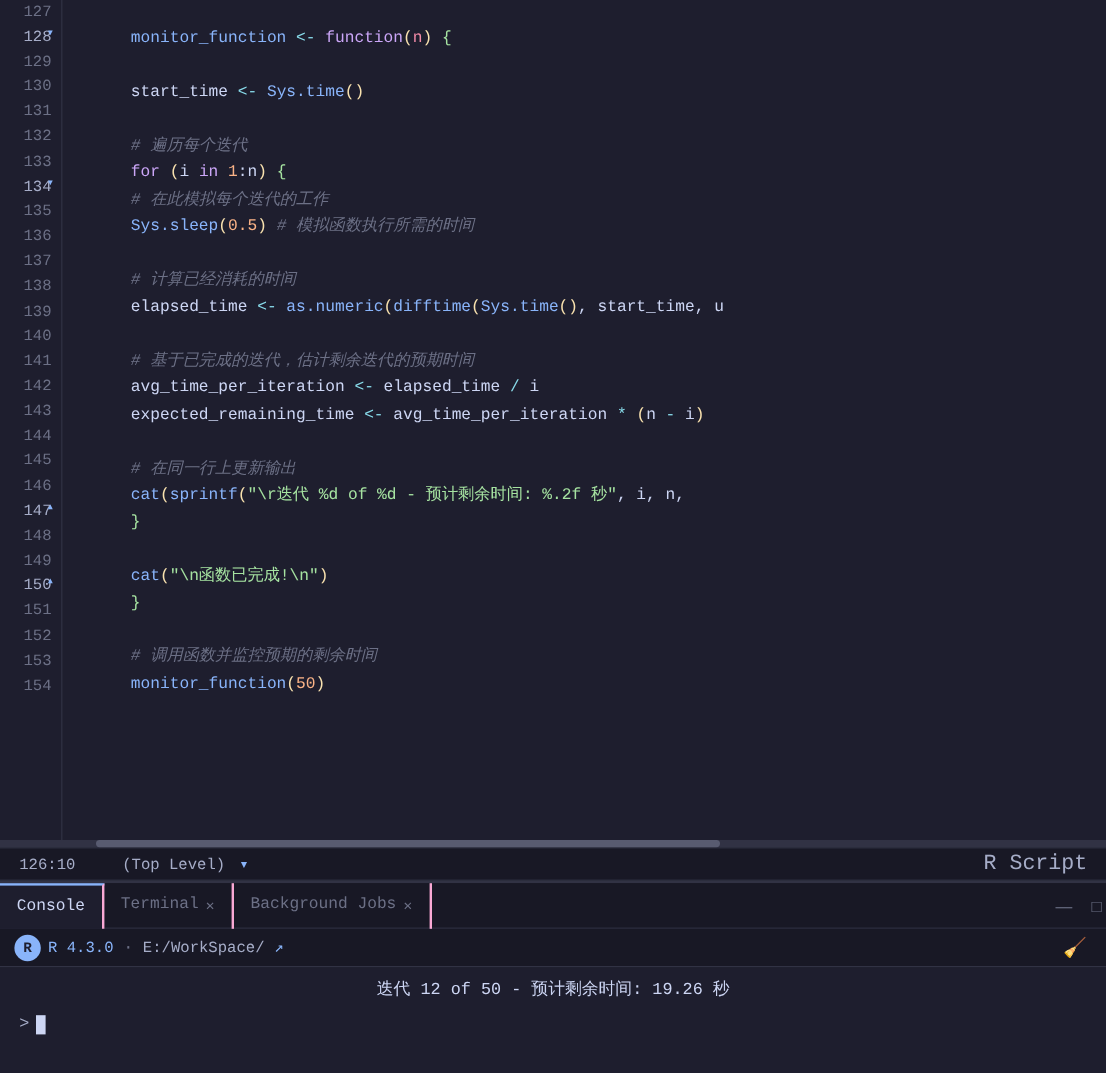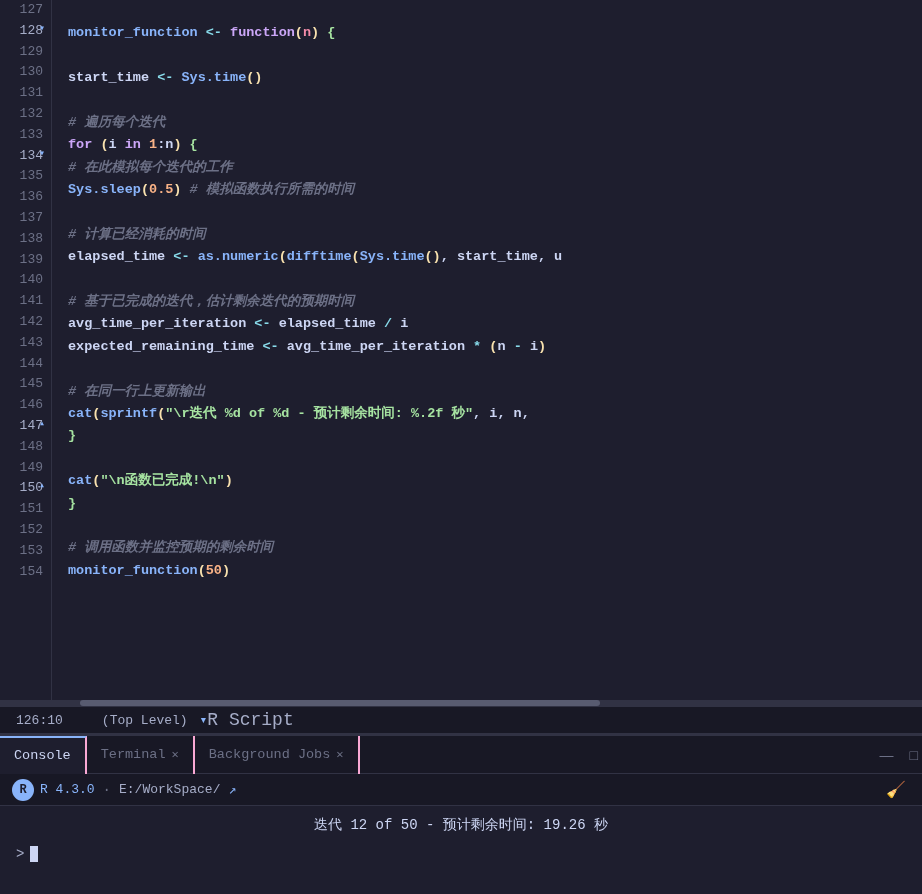--- a/index.html
+++ b/index.html
@@ -17,20 +17,21 @@
     .editor-area {
       background: #1e1e2e;
       height: 700px;
       overflow: hidden;
       position: relative;
     }
 
     .code-container {
       display: flex;
       height: 100%;
+      gap: 41px;
     }
 
     .line-numbers {
       background: #1e1e2e;
       color: #6c7086;
       padding: 0 8px 0 12px;
       min-width: 52px;
       text-align: right;
       user-select: none;
       border-right: 1px solid #313244;
@@ -60,21 +61,20 @@
       padding: 0 0 0 16px;
       line-height: 1.6;
       overflow: hidden;
     }
 
     .code-line {
       display: block;
       white-space: nowrap;
       font-size: 13.5px;
       height: 22.4px;
-      font-weight: bold;
     }
 
     
     .kw { color: #cba6f7; } 
     .fn { color: #89b4fa; } 
     .str { color: #a6e3a1; } 
     .num { color: #fab387; } 
     .op { color: #89dceb; } 
     .cm { color: #6c7086; font-style: italic; } 
     .var { color: #cdd6f4; } 
@@ -99,20 +99,21 @@
       background: #585b70;
       border-radius: 3px;
     }
 
     
     .status-bar {
       background: #181825;
       height: 28px;
       display: flex;
       align-items: center;
+      justify-content: space-between;
       padding: 11px 16px;
       border-top: 1px solid #313244;
       border-bottom: 1px solid #313244;
     }
 
     .status-left {
       color: #a6adc8;
       font-size: 13px;
     }
 

